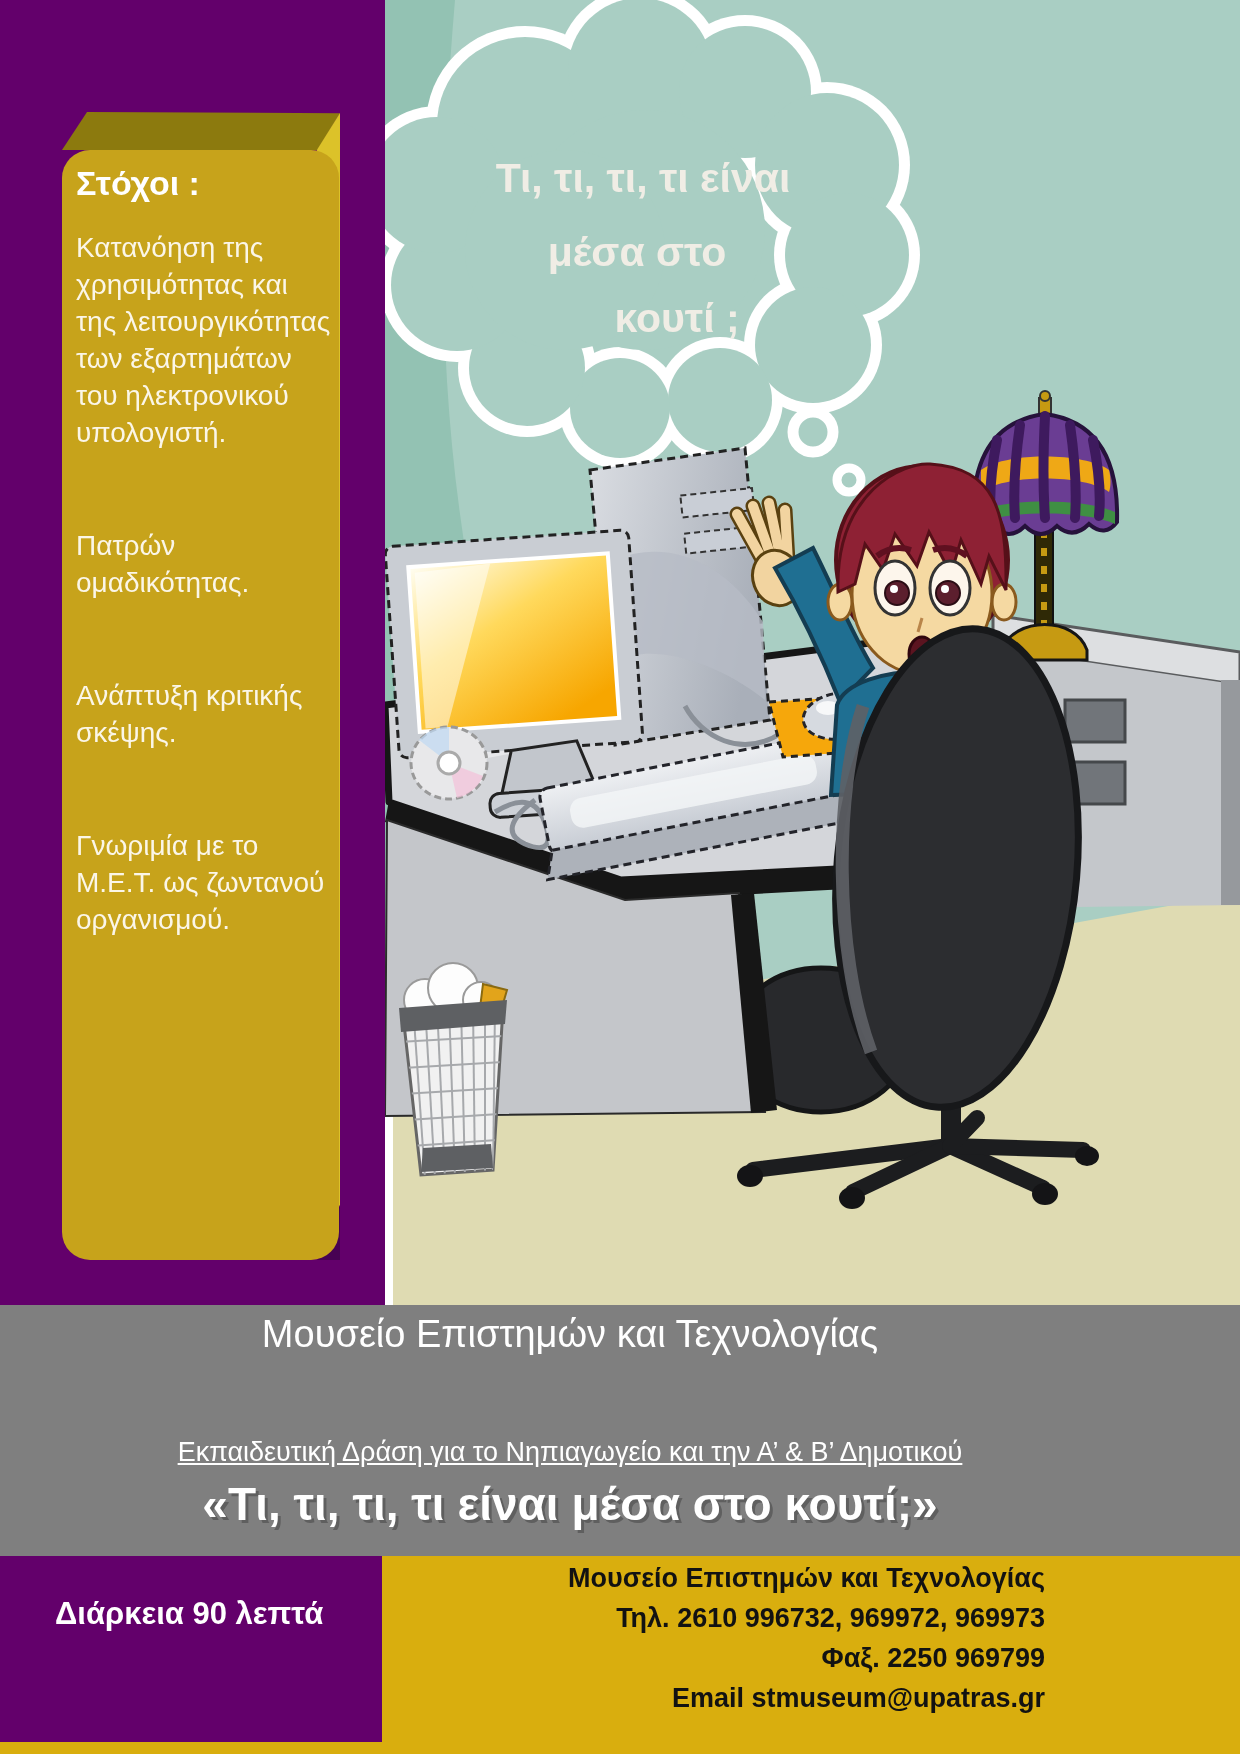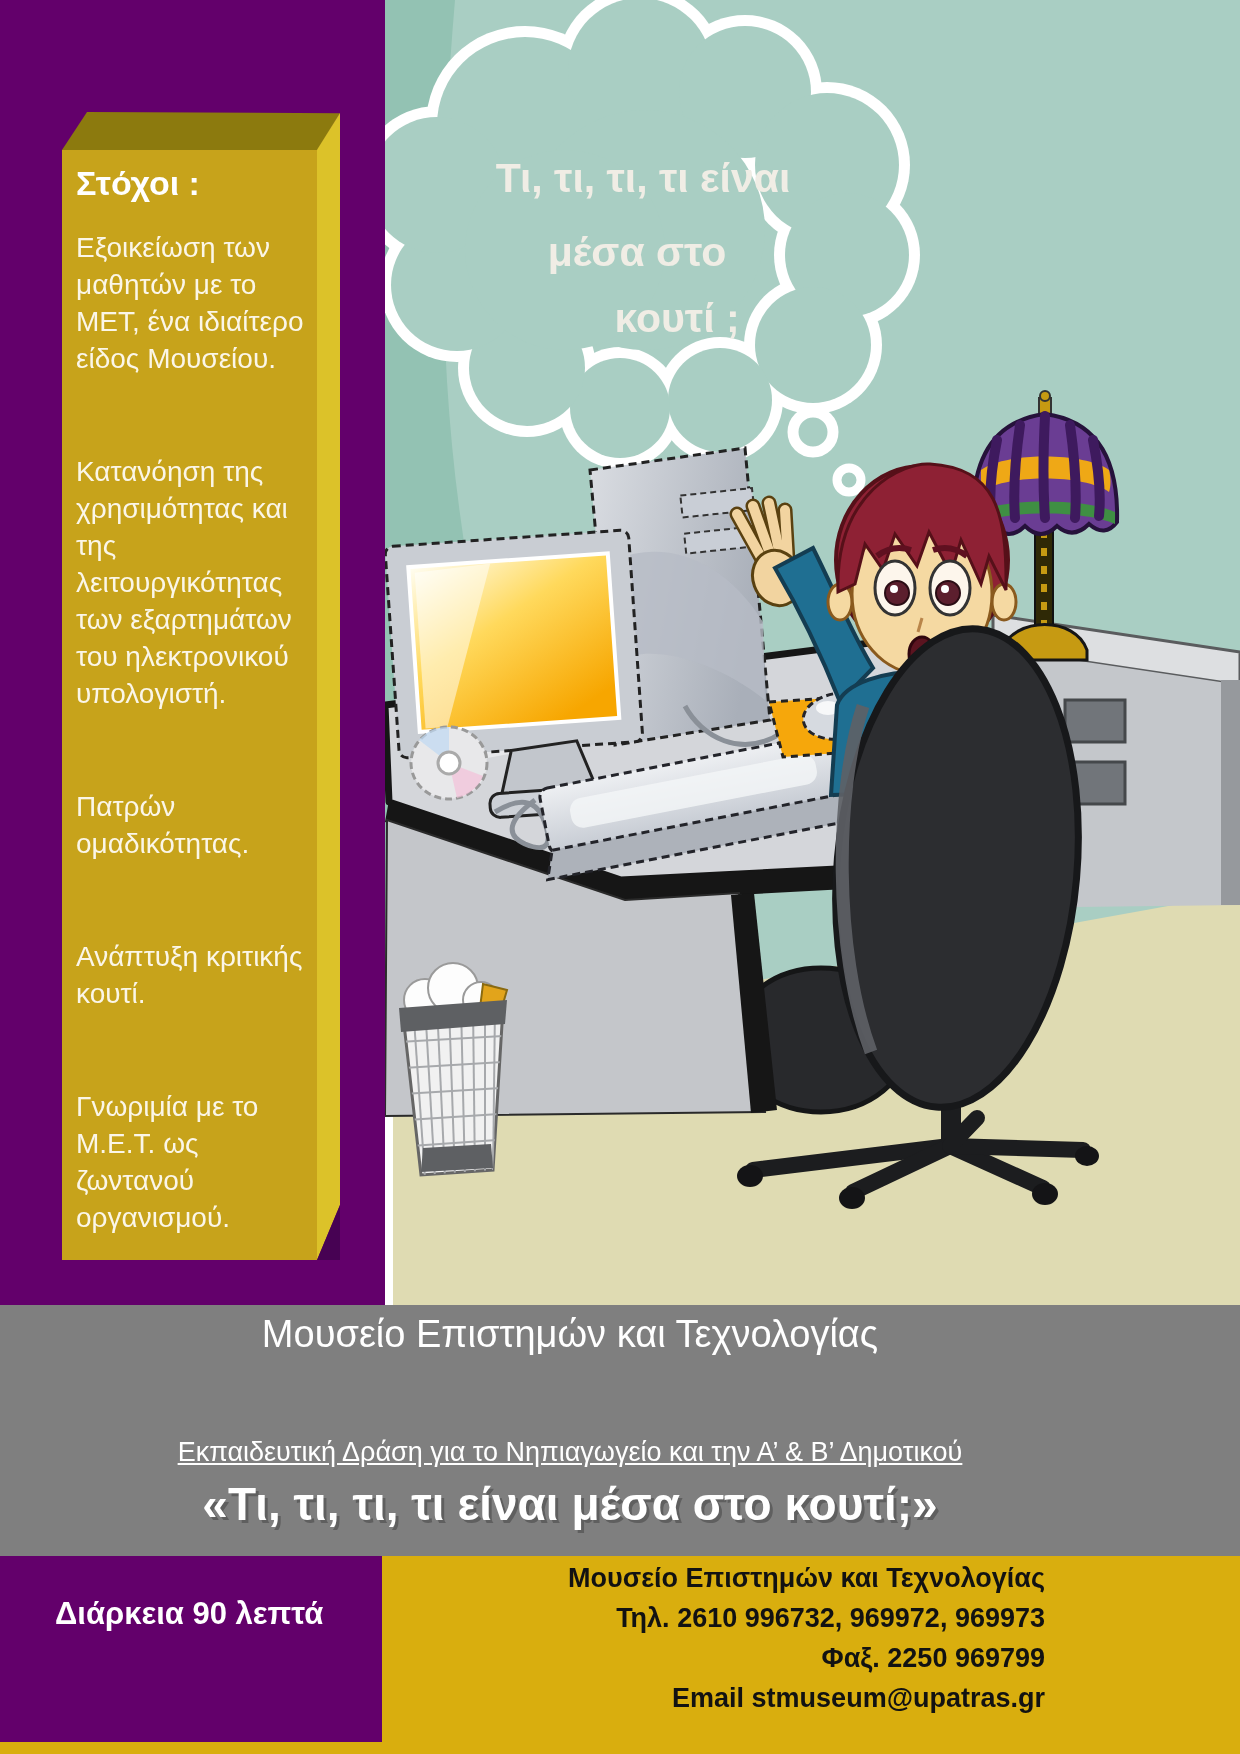--- a/index.html
+++ b/index.html
@@ -9,22 +9,22 @@
   
   .sidebar{position:absolute;left:0;top:0;width:385px;height:1305px;background:#63006B;}
 
   
   .box-top{position:absolute;left:62px;top:112px;width:278px;height:38px;background:#8C7A0E;
            clip-path:polygon(0% 100%,9% 0%,100% 3%,92% 100%);}
   .box-right{position:absolute;left:317px;top:113px;width:23px;height:1147px;background:#DCC229;
            clip-path:polygon(0% 3.2%,100% 0%,100% 95.2%,0% 100%);}
   .box-wedge{position:absolute;left:317px;top:1205px;width:23px;height:55px;background:#470253;
            clip-path:polygon(100% 0%,100% 100%,0% 100%);}
-  .box-front{position:absolute;left:62px;top:150px;width:255px;height:1110px;background:#C7A31B;
-           box-sizing:border-box;padding:14px 8px 0 14px;color:#FBF6E8;}
+  .box-front{position:absolute;left:62px;top:150px;width:277px;height:1110px;background:#C7A31B;
+           box-sizing:border-box;padding:14px 8px 0 14px;color:#FBF6E8;border-radius:28px;}
   .box-front h2{margin:0 0 26px 0;font-size:34px;font-weight:bold;color:#FFFFFF;}
   .box-front p{margin:0 0 76px 0;font-size:28px;line-height:37px;font-weight:400;}
 
   
   .illustration{position:absolute;left:385px;top:0;width:855px;height:1305px;background:#fdba74;overflow:hidden;}
   .illustration svg{display:block;}
   .cloud-text{font-family:"Liberation Sans",sans-serif;font-weight:600;fill:#F0EDE5;font-size:41px;}
 
   
   .band{position:absolute;left:0;top:1305px;width:1240px;height:251px;background:#7F7F7F;color:#FFFFFF;}
@@ -47,24 +47,23 @@
 
 <div class="page">
 
   <div class="sidebar"></div>
 
   <div class="box-top"></div>
   <div class="box-right"></div>
   <div class="box-wedge"></div>
   <div class="box-front">
     <h2>Στόχοι :</h2>
-    <p>Εξοικείωση των μαθητών με το ΜΕΤ, ένα ιδιαίτερο είδος Μουσείου.</p>
     <p>Κατανόηση  της χρησιμότητας και της λειτουργικότητας των εξαρτημάτων του ηλεκτρονικού υπολογιστή.</p>
     <p>Πατρών ομαδικότητας.</p>
-    <p>Ανάπτυξη κριτικής κουτί.</p>
+    <p>Ανάπτυξη κριτικής σκέψης.</p>
     <p>Γνωριμία με το Μ.Ε.Τ. ως ζωντανού οργανισμού.</p>
   </div>
 
   <div class="illustration">
     <svg width="855" height="1305" viewBox="0 0 855 1305" xmlns="http://www.w3.org/2000/svg">
       <defs>
         <linearGradient id="g-screen" x1="0" y1="0" x2="0.7" y2="1">
           <stop offset="0" stop-color="#FFFEF4"></stop>
             <stop offset="0.45" stop-color="#FFD95C"></stop>
           <stop offset="1" stop-color="#F7A600"></stop>

